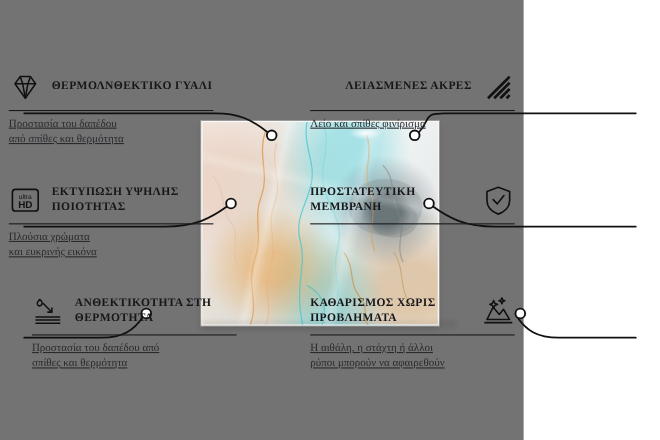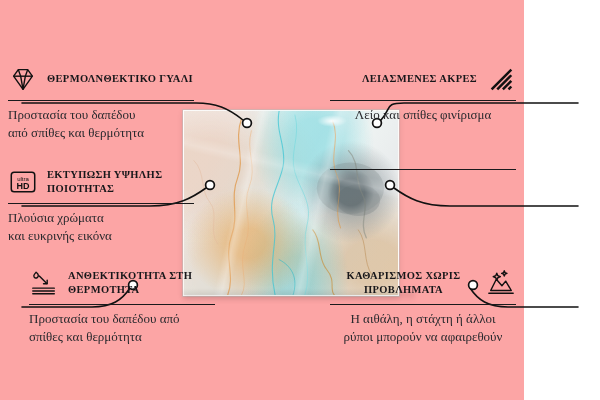--- a/index.html
+++ b/index.html
@@ -2,21 +2,21 @@
 <html><head>
 <meta charset="utf-8">
 <style>
   * { box-sizing: border-box; margin: 0; padding: 0; }
   html, body {
     width: 600px; height: 400px;
     background: #ffffff;
     font-family: "Liberation Serif", "DejaVu Serif", serif;
     overflow: hidden;
   }
-  #stage { position: relative; width: 524px; height: 400px; background: #fca5a5; }
+  #stage { position: relative; width: 476px; height: 400px; background: #737373; }
 
   
   .photo-wrap {
     position: absolute;
     left: 183px; top: 110px;
     width: 216px; height: 186px;
   }
   .photo-shadow {
     position: absolute;
     left: 214px; top: 112px;
@@ -58,40 +58,40 @@
     width: 30px; height: 12px; border-radius: 50%;
     background: radial-gradient(ellipse, rgba(255,255,255,.95), rgba(255,255,255,0) 70%);
   }
 
   
   #links { position: absolute; left: 0; top: 0; width: 600px; height: 400px; }
 
   
   .feat { position: absolute; width: 186px; }
   .feat.left  { left: 8px;  text-align: left; }
-  .feat.right { right: 8px; text-align: center; }
+  .feat.right { right: 8px; text-align: left; }
 
   .feat-head {
     display: flex; align-items: center; gap: 9px;
     min-height: 34px;
   }
   .feat.right .feat-head { flex-direction: row-reverse; }
 
   .ficon { width: 30px; height: 30px; flex: 0 0 30px; display: block; }
 
   .ftitle {
     font-size: 10.5px; font-weight: 700; letter-spacing: .35px;
     line-height: 1.32; color: #17171a; text-transform: uppercase;
   }
   .rule {
     height: 0; border-top: 1.1px solid #1a1a1c;
     margin: 4px 0 5px 0;
   }
   .fdesc {
-    font-size: 13px; line-height: 1.42; color: #2a2a2e;
+    font-size: 10px; line-height: 1.42; color: #2a2a2e; text-decoration: underline;
   }
 
   .f1 { top: 62px; }
   .f2 { top: 165px; }
   .f3 { top: 266px; margin-left: 21px; }
 </style>
 </head>
 <body>
 
 <div id="stage">
@@ -199,20 +199,29 @@
             <path d="M24 27 L27 24"></path>
         </g>
       </svg>
       <div class="ftitle">ΛΕΙΑΣΜΕΝΕΣ ΑΚΡΕΣ</div>
     </div>
     <div class="rule"></div>
     <div class="fdesc">Λείο και σπίθες φινίρισμα</div>
   </div>
 
   <div class="feat right f2">
+    <div class="feat-head">
+      <svg class="ficon" viewBox="0 0 32 32">
+        <g fill="none" stroke="#111" stroke-width="1.6" stroke-linejoin="round" stroke-linecap="round">
+          <path d="M16 3.5 L27 7.5 V16 C27 23 21.5 27.5 16 29.5 C10.5 27.5 5 23 5 16 V7.5 Z"></path>
+          <path d="M11 15.5 L15 19.5 L21.5 11.5"></path>
+        </g>
+      </svg>
+      <div class="ftitle">ΠΡΟΣΤΑΤΕΥΤΙΚΗ ΜΕΜΒΡΑΝΗ</div>
+    </div>
     <div class="rule"></div>
   </div>
 
   <div class="feat right f3">
     <div class="feat-head">
       <svg class="ficon" viewBox="0 0 32 32">
         <g fill="none" stroke="#111" stroke-width="1.5" stroke-linejoin="round" stroke-linecap="round">
           <path d="M5 24 L11 12 L17 19 L21 14 L27 24 Z"></path>
           <path d="M3 27 H29"></path>
           <path d="M11.5 5.5 L12.6 8.2 L15.3 9.3 L12.6 10.4 L11.5 13.1 L10.4 10.4 L7.7 9.3 L10.4 8.2 Z"></path>

